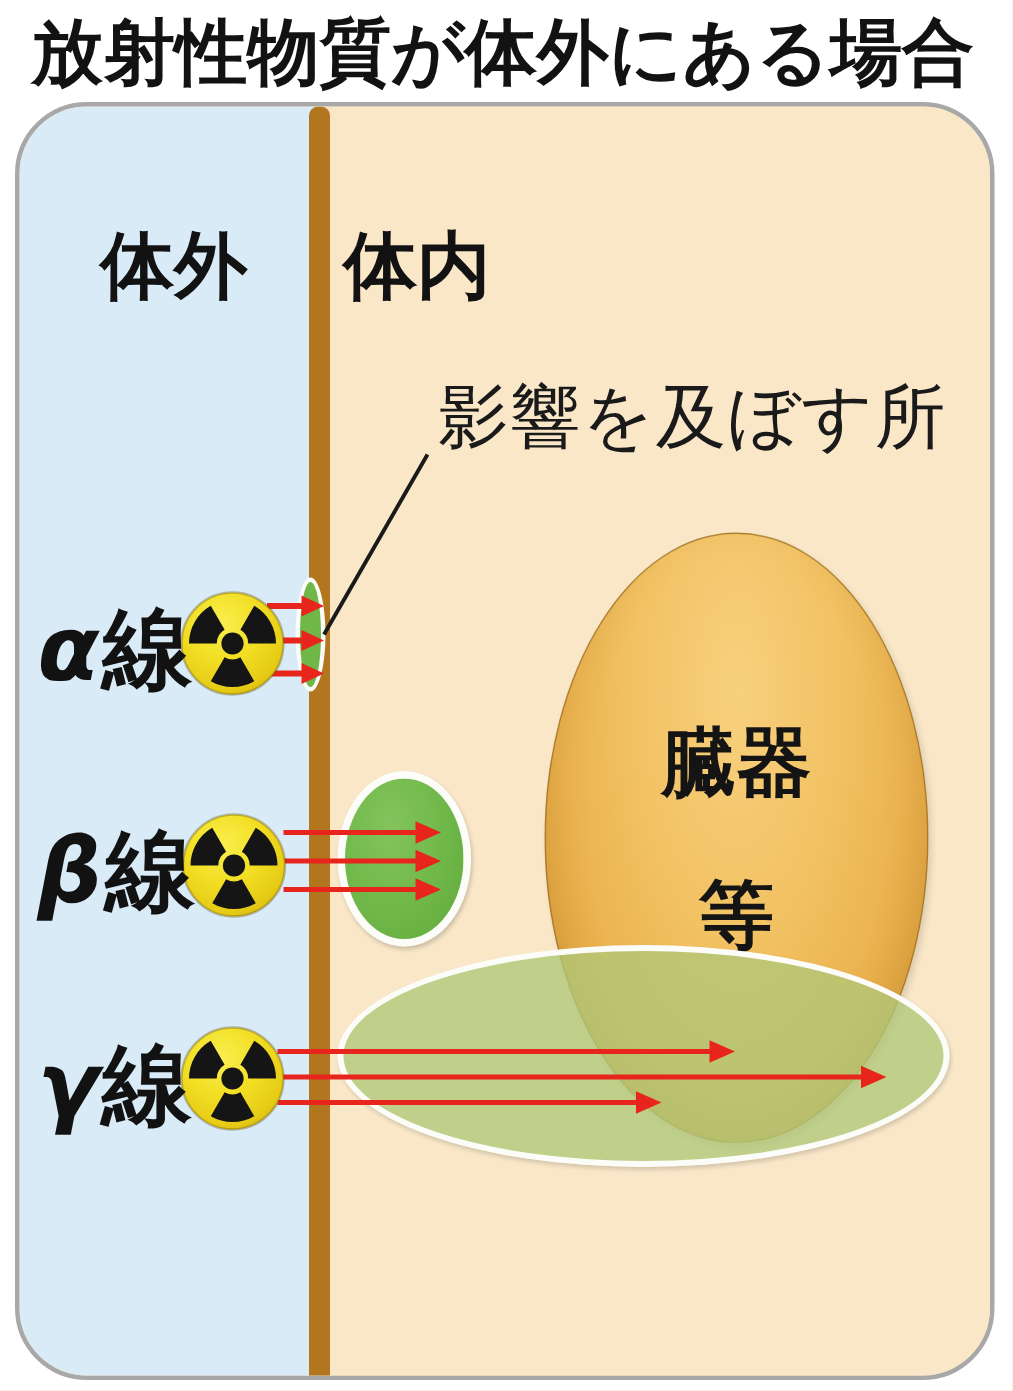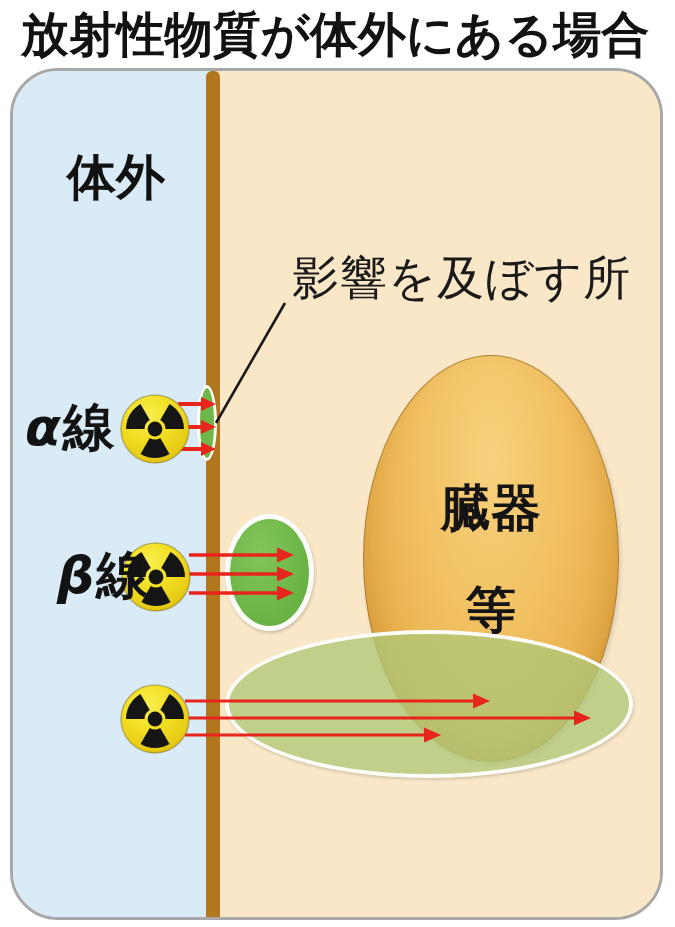--- a/index.html
+++ b/index.html
@@ -51,25 +51,25 @@
     left:212px;top:443px;width:89px;height:117px;
     background:radial-gradient(ellipse at 38% 30%, #83C45C 0%, #6FB748 55%, #60A93C 100%);
     border:5px solid #FCFCF8;box-shadow:1px 2px 3px rgba(0,0,0,.18);
   }
   .alpha-area{
     left:184px;top:314px;width:20px;height:76px;
     background:#6FB748;border:3px solid #FCFCF8;
   }
   .overlay{position:absolute;left:0;top:0;pointer-events:none;}
   .ray-label{
-    position:absolute;left:12px;font-size:52px;font-weight:800;color:#121212;white-space:nowrap;
+    position:absolute;left:12px;font-size:60px;font-weight:800;color:#121212;white-space:nowrap;
   }
   .ray-label .greek{font-style:italic;font-family:"DejaVu Sans",sans-serif;padding-right:2px;}
   .ray-alpha{top:322px;}
-  .ray-beta{top:470px;margin-left:32px;}
+  .ray-beta{top:470px;}
   .ray-gamma{top:613px;}
 </style>
 </head>
 <body>
 
 <div class="page">
 
   <h1 class="title">放射性物質が体外にある場合</h1>
 
   <div class="frame">
@@ -134,19 +134,21 @@
         <line x1="172" y1="664" x2="413" y2="664"></line>
           <polygon points="428,664 411,656.5 411,671.5" stroke="none"></polygon>
       </g>
 
       <use href="#trefoil" transform="translate(142,358)"></use>
       <use href="#trefoil" transform="translate(143,506)"></use>
       <use href="#trefoil" transform="translate(142,648)"></use>
     </svg>
 
     <div class="region-label label-outside">体外</div>
+    <div class="region-label label-inside">体内</div>
     <div class="affected-label">影響を及ぼす所</div>
 
     <div class="ray-label ray-alpha"><span class="greek">α</span><span>線</span></div>
     <div class="ray-label ray-beta"><span class="greek">β</span><span>線</span></div>
+    <div class="ray-label ray-gamma"><span class="greek">γ</span><span>線</span></div>
 
   </div>
 </div>
 
 </body></html>

